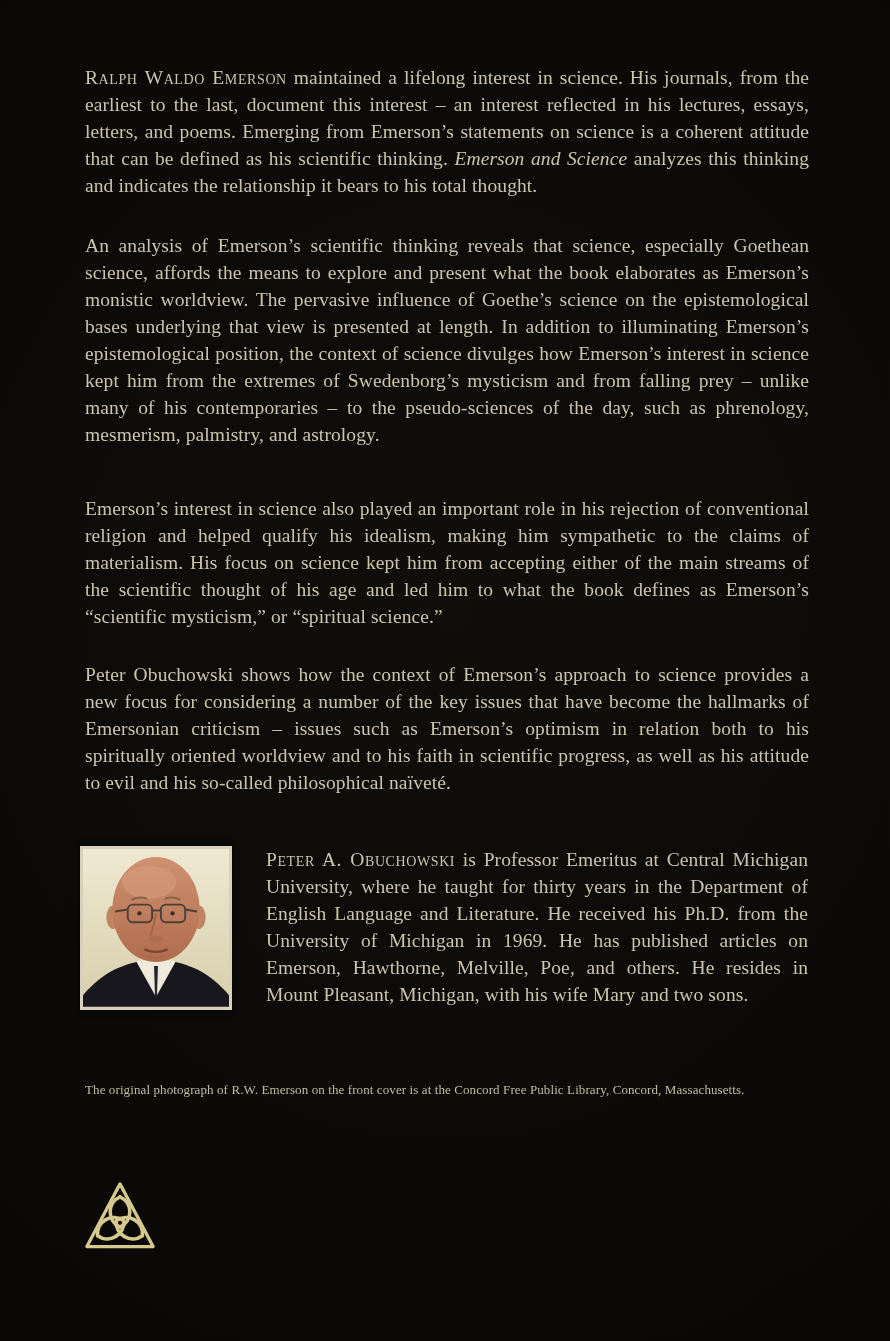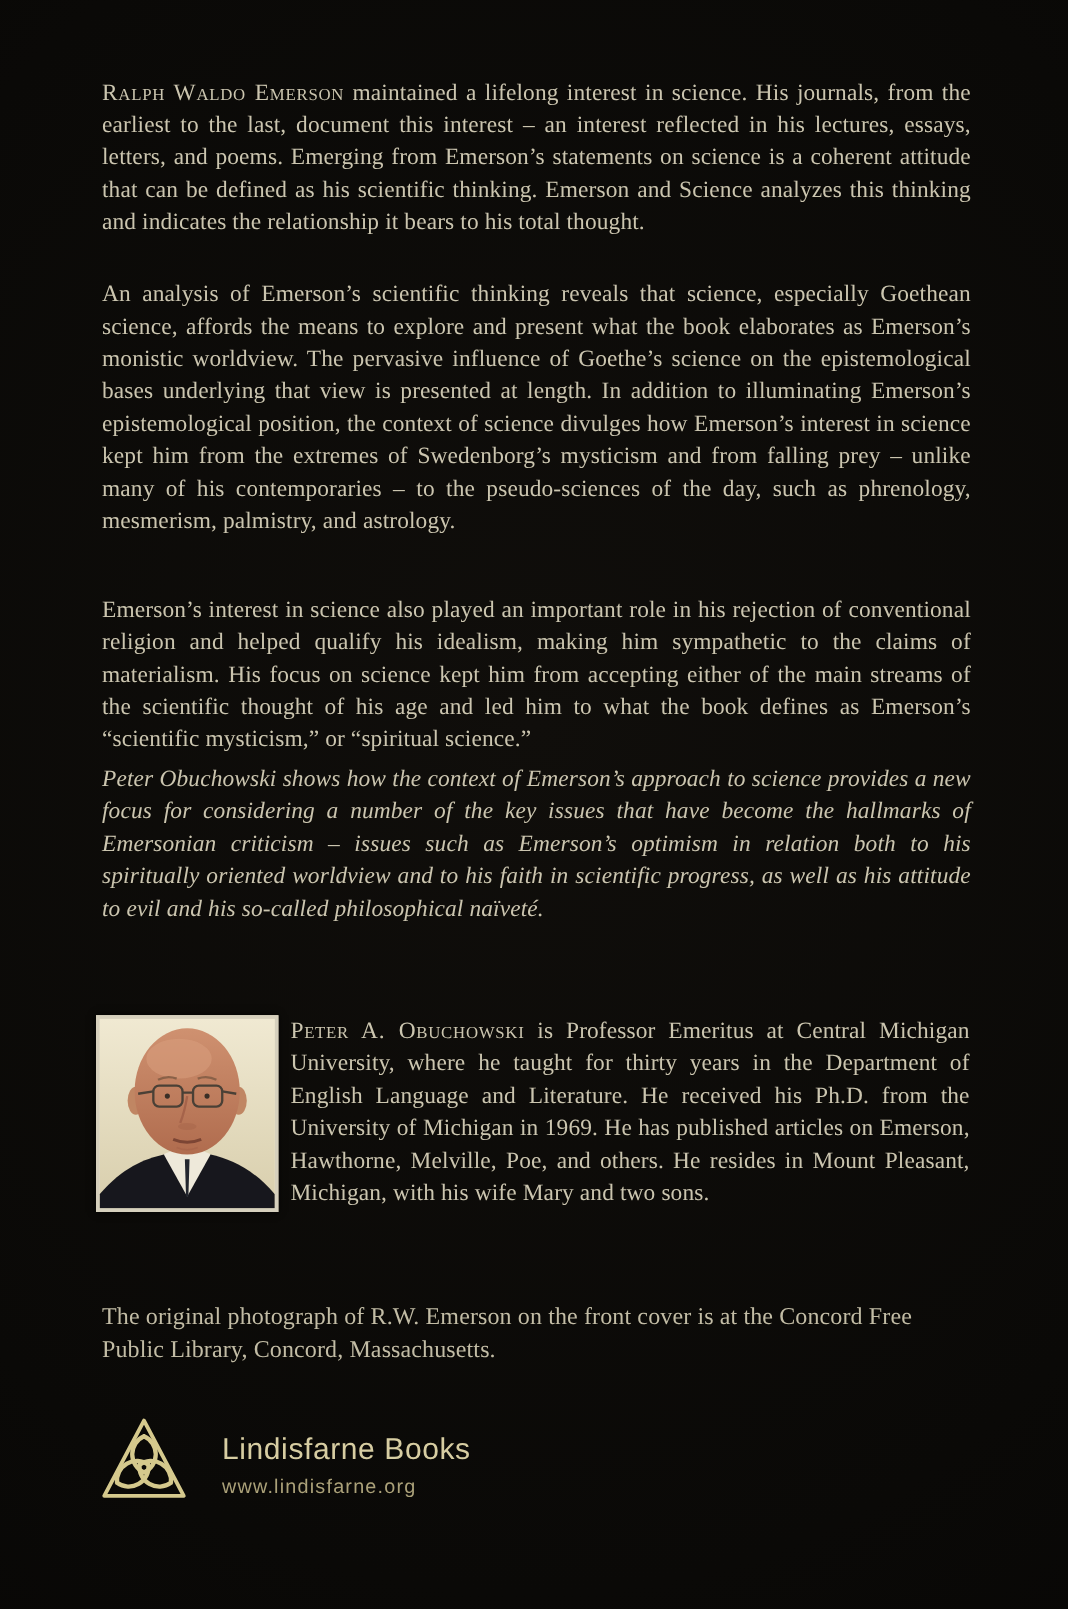--- a/index.html
+++ b/index.html
@@ -21,33 +21,34 @@
     margin: 0;
     color: #cbc5af;
     font-size: 19.5px;
     line-height: 27px;
     text-align: justify;
     letter-spacing: 0.1px;
   }
   .p1 { top: 64px; }
   .p2 { top: 232px; }
   .p3 { top: 495px; }
-  .p4 { top: 636px; font-style: italic; }
+  .p4 { top: 661px; }
   .smallcaps {
     font-variant: small-caps;
     letter-spacing: 0.6px;
   }
-  .book-title { }
+  .book-title { font-style: italic; }
 
   .bio {
     position: absolute;
     left: 80px; top: 846px;
     width: 728px;
     display: flex;
     align-items: flex-start;
+    gap: 24px;
   }
   .photo-frame {
     flex: 0 0 auto;
     width: 146px; height: 158px;
     border: 3px solid #d6d0bd;
     background: #e9e2c9;
     margin-right: 10px;
     box-shadow: 0 0 6px rgba(0,0,0,0.8);
   }
   .bio-text {
@@ -56,21 +57,21 @@
     font-size: 19.5px;
     line-height: 27px;
     text-align: justify;
     letter-spacing: 0.1px;
   }
   .credit {
     position: absolute;
     left: 85px; top: 1063px;
     width: 730px;
     color: #c2bca5;
-    font-size: 20px;
+    font-size: 13px;
     line-height: 28px;
     letter-spacing: 0.1px;
   }
   .footer {
     position: absolute;
     left: 81px; top: 1181px;
     display: flex;
     align-items: center;
   }
   .logo-box { width: 78px; height: 72px; }
@@ -150,19 +151,15 @@
     <div class="logo-box">
       <svg viewBox="0 0 100 100" width="78" height="72">
         <path d="M50,4 L96,91 L4,91 Z" fill="none" stroke="#d5c98d" stroke-width="4.5" stroke-linejoin="round"></path>
         <g fill="none" stroke="#d5c98d" stroke-width="5" stroke-linecap="round">
           <path d="M50,22 A23,23 0 0,1 50,64 A23,23 0 0,1 50,22"></path>
           <path d="M50,22 A23,23 0 0,1 50,64 A23,23 0 0,1 50,22" transform="rotate(120 50 58)"></path>
           <path d="M50,22 A23,23 0 0,1 50,64 A23,23 0 0,1 50,22" transform="rotate(240 50 58)"></path>
         </g>
       </svg>
     </div>
-    <div class="brand-block">
-      <div class="brand-name">Lindisfarne Books</div>
-      <div class="brand-url">www.lindisfarne.org</div>
-    </div>
   </div>
 
 </div>
 
 </body></html>

